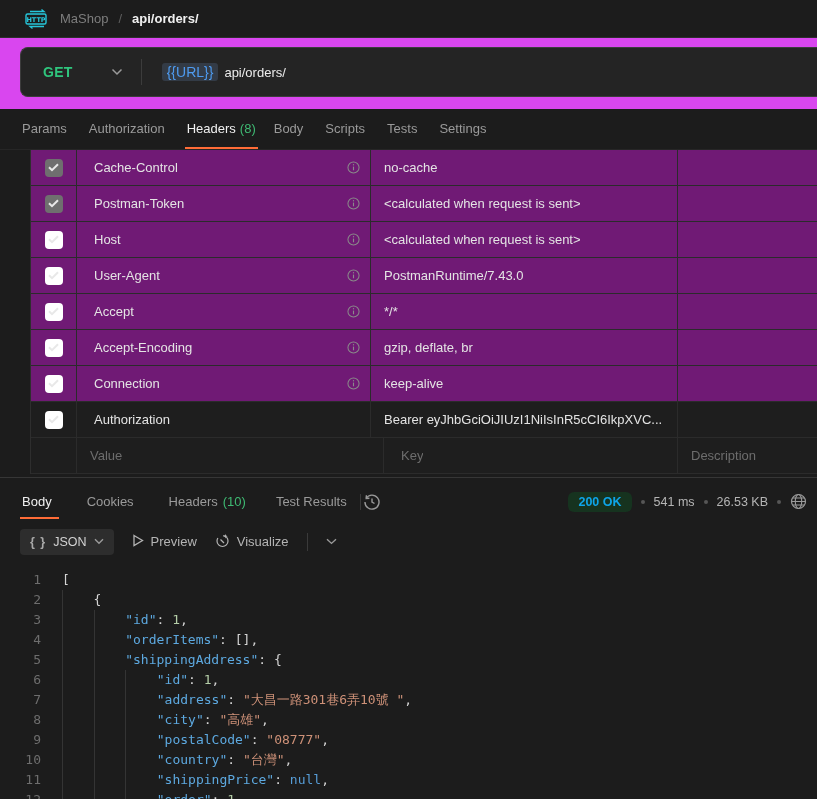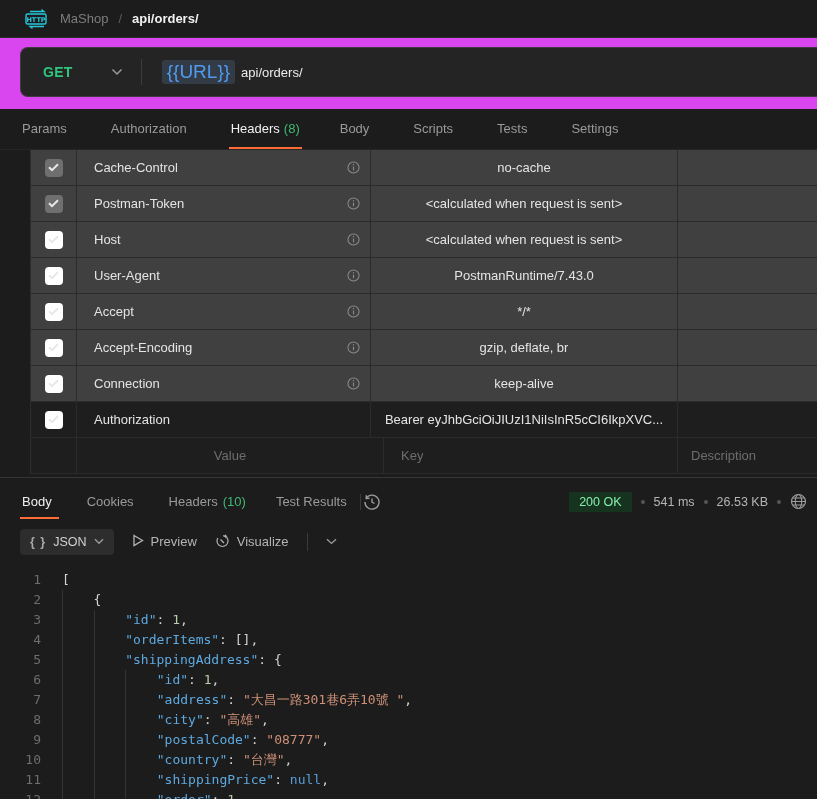--- a/index.html
+++ b/index.html
@@ -16,41 +16,41 @@
   .crumb-collection { color:#7d7d7d; }
   .crumb-sep { color:#5e5e5e; }
   .crumb-name { color:#f0f0f0; font-weight:700; }
   
   .reqbar-wrap { padding:9px 0 12px 20px; background:#d946ef; }
   .reqbar { height:50px; width:820px; background:#242424; border:1px solid #3c3c3c;
     border-radius:8px 0 0 8px; border-right:none; display:flex; align-items:center; }
   .method { color:#2fc57d; font-weight:700; font-size:14px; padding:0 38px 0 22px; letter-spacing:.3px; }
   .method-chevron { color:#9a9a9a; margin-right:18px; display:inline-flex; }
   .req-divider { width:1px; height:26px; background:#3c3c3c; margin-right:20px; }
-  .url-var { background:#333b46; color:#4e9bf0; padding:1px 5px; border-radius:3px; font-size:19px; }
+  .url-var { background:#333b46; color:#4e9bf0; padding:1px 5px; border-radius:3px; font-size:14px; }
   .url-path { color:#ececec; margin-left:6px; font-size:13px; }
   
-  .reqtabs { display:flex; align-items:flex-end; gap:36px; padding:0 20px; height:41px;
+  .reqtabs { display:flex; align-items:flex-end; gap:14px; padding:0 20px; height:41px;
     border-bottom:1px solid #262626; }
   .tab { background:none; border:none; color:#9a9a9a; font-size:13px; cursor:pointer;
     padding:10px 2px 13px; position:relative; font-family:inherit; }
   .tab .tab-count { color:#3fba73; margin-left:4px; }
   .tab.active { color:#f0f0f0; }
   .tab.active::after { content:""; position:absolute; left:0; right:0; bottom:0;
     height:2px; background:#ff6c37; }
   
   .htable { margin-left:30px; border-left:1px solid #2e2e2e; }
   .trow { display:flex; height:36px; align-items:stretch; border-bottom:1px solid #2b2b2b;
-    background:#404040; }
+    background:#701a75; }
   .trow.dim-row { background:#1e1e1e; }
   .trow.placeholder-row { background:#1e1e1e; }
   .cell { display:flex; align-items:center; border-right:1px solid #2b2b2b; }
   .cell-check { width:46px; justify-content:center; }
   .cell-key { width:294px; padding:0 10px 0 17px; justify-content:space-between; }
-  .cell-value { width:307px; padding:0 13px;justify-content:center; }
+  .cell-value { width:307px; padding:0 13px; }
   .cell-desc { flex:1; border-right:none; padding:0 13px; }
   .checkbox { width:18px; height:18px; border-radius:4px; background:#ffffff;
     display:inline-flex; align-items:center; justify-content:center; cursor:pointer; }
   .checkbox svg { stroke:#161616; }
   .checkbox.disabled { background:#6f6f6f; }
   .checkbox.disabled svg { stroke:#2b2b2b; }
   .key-text, .value-text { color:#e4e4e4; white-space:nowrap; overflow:hidden; text-overflow:ellipsis; }
   .value-text { max-width:280px; }
   .info-icon { color:#8a8a8a; display:inline-flex; flex:none; }
   .ph { color:#6d6d6d; }
@@ -59,22 +59,22 @@
   .resptabs-row { display:flex; align-items:center; padding:0 20px 0 20px; height:47px; }
   .resptabs { display:flex; align-items:center; gap:26px; height:100%; }
   .rtab { background:none; border:none; color:#9a9a9a; font-size:13px; cursor:pointer;
     height:100%; position:relative; padding:0 2px; font-family:inherit; }
   .rtab .tab-count { color:#3fba73; margin-left:5px; }
   .rtab.active { color:#f0f0f0; }
   .rtab.active::after { content:""; position:absolute; left:0; right:0; bottom:6px; height:2px; background:#ff6c37; }
   .rtab-divider { width:1px; height:16px; background:#3a3a3a; margin:0 2px 0 6px; }
   .history-btn { background:none; border:none; color:#9a9a9a; display:inline-flex; cursor:pointer; }
   .resp-meta { margin-left:auto; display:flex; align-items:center; gap:9px; font-size:12.5px; }
-  .status-badge { background:#16331f; color:#86efac; font-weight:400; padding:3px 10px;
-    border-radius:0; font-size:12.5px; cursor:pointer; }
+  .status-badge { background:#16331f; color:#0ea5e9; font-weight:700; padding:3px 10px;
+    border-radius:6px; font-size:12.5px; cursor:pointer; }
   .meta-dot { width:4px; height:4px; border-radius:50%; background:#565656; }
   .meta-text { color:#b5b5b5; }
   .globe-icon { color:#9a9a9a; display:inline-flex; margin-right:-10px; }
   
   .resp-toolbar { display:flex; align-items:center; padding:2px 20px 8px; gap:18px; height:39px; }
   .fmt-btn { display:inline-flex; align-items:center; gap:7px; background:#2d2d2d;
     border:none; border-radius:4px; color:#d2d2d2; font-size:12.5px; padding:6px 10px;
     cursor:pointer; font-family:inherit; }
   .braces { color:#a9a9a9; font-weight:700; letter-spacing:1px; }
   .tool-btn { display:inline-flex; align-items:center; gap:7px; background:none; border:none;

